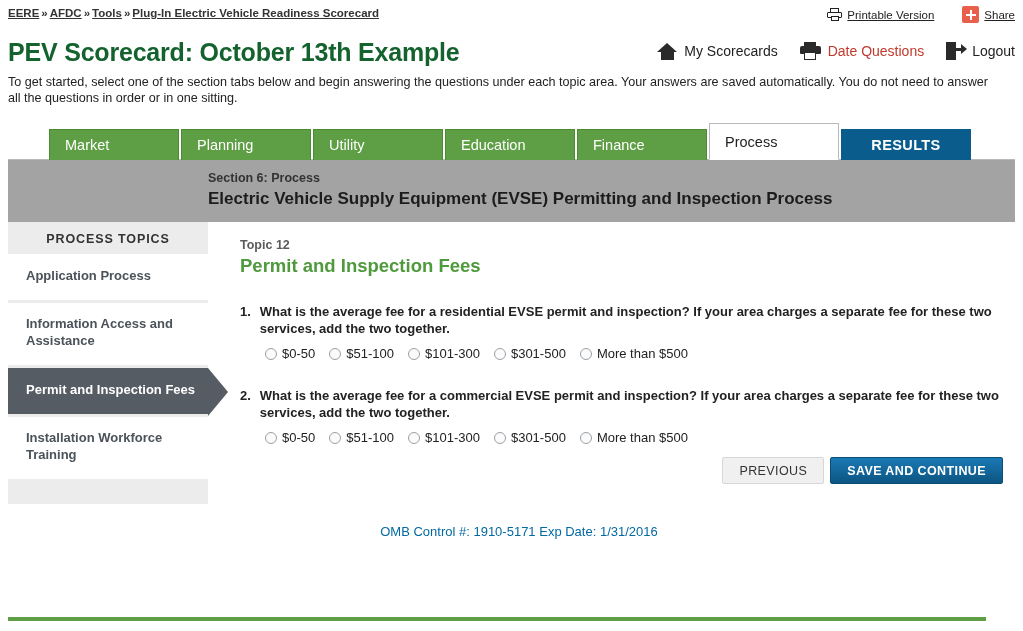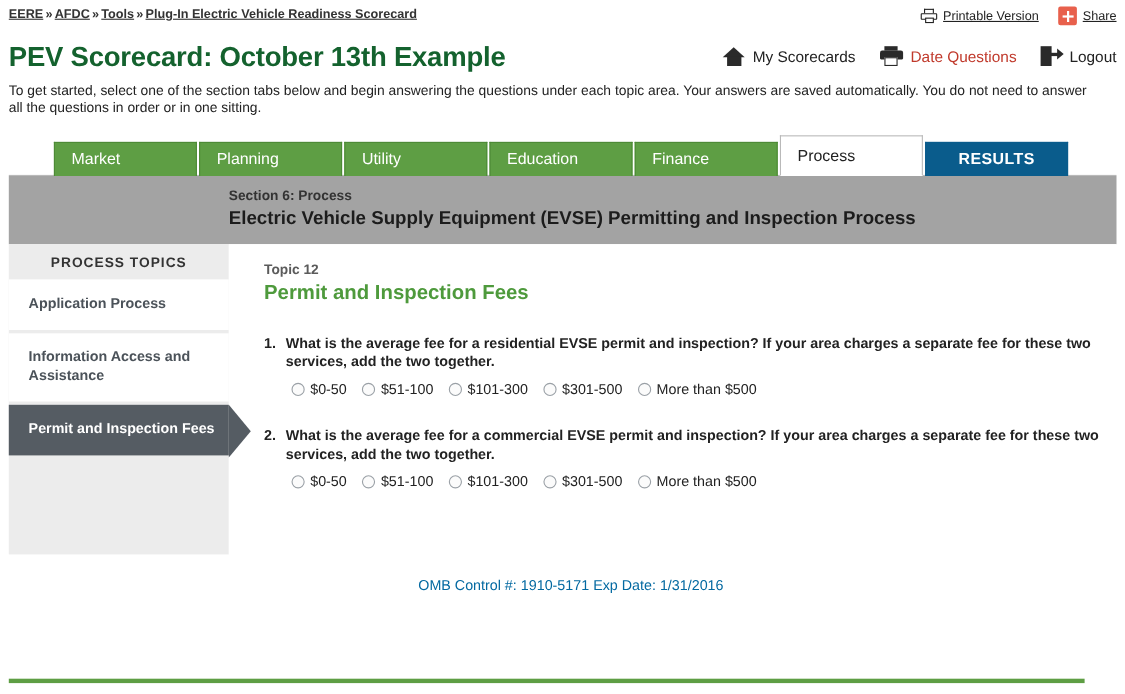--- a/index.html
+++ b/index.html
@@ -38,21 +38,21 @@
   .breadcrumb .sep {
     padding: 0 2px;
     text-decoration: none;
   }
   .utility {
     position: absolute;
     right: 8px;
     top: 6px;
     display: flex;
     align-items: center;
-    gap: 18px;
+    gap: 28px;
     font-size: 11.5px;
   }
   .util-link {
     display: flex;
     align-items: center;
     gap: 5px;
     white-space: nowrap;
   }
   .util-link span.lbl {
     text-decoration: underline;
@@ -494,20 +494,21 @@
   <div class="section-title">Electric Vehicle Supply Equipment (EVSE) Permitting and Inspection Process</div>
 </div>
 
 <div class="body-row">
 
   <div class="sidebar">
     <div class="sidebar-title">PROCESS TOPICS</div>
     <div class="topic one-line">Application Process</div>
     <div class="topic">Information Access and Assistance</div>
     <div class="topic active">Permit and Inspection Fees</div>
+    <div class="topic">Installation Workforce Training</div>
   </div>
 
   <div class="content">
     <div class="topic-kicker">Topic 12</div>
     <div class="topic-title">Permit and Inspection Fees</div>
 
     <div class="question">
       <div class="q-num">1.</div>
       <div class="q-text">What is the average fee for a residential EVSE permit and inspection? If your area charges a separate fee for these two services, add the two together.</div>
     </div>
@@ -554,17 +555,21 @@
       <label class="opt">
         <span class="radio"></span>
         <span>$301-500</span>
       </label>
       <label class="opt">
         <span class="radio"></span>
         <span>More than $500</span>
       </label>
     </div>
 
+    <div class="buttons">
+      <button class="btn btn-prev">PREVIOUS</button>
+      <button class="btn btn-save">SAVE AND CONTINUE</button>
+    </div>
   </div>
 </div>
 
 <div class="omb">OMB Control #: 1910-5171 Exp Date: 1/31/2016</div>
 <div class="footer-rule"></div>
 
 </body></html>

